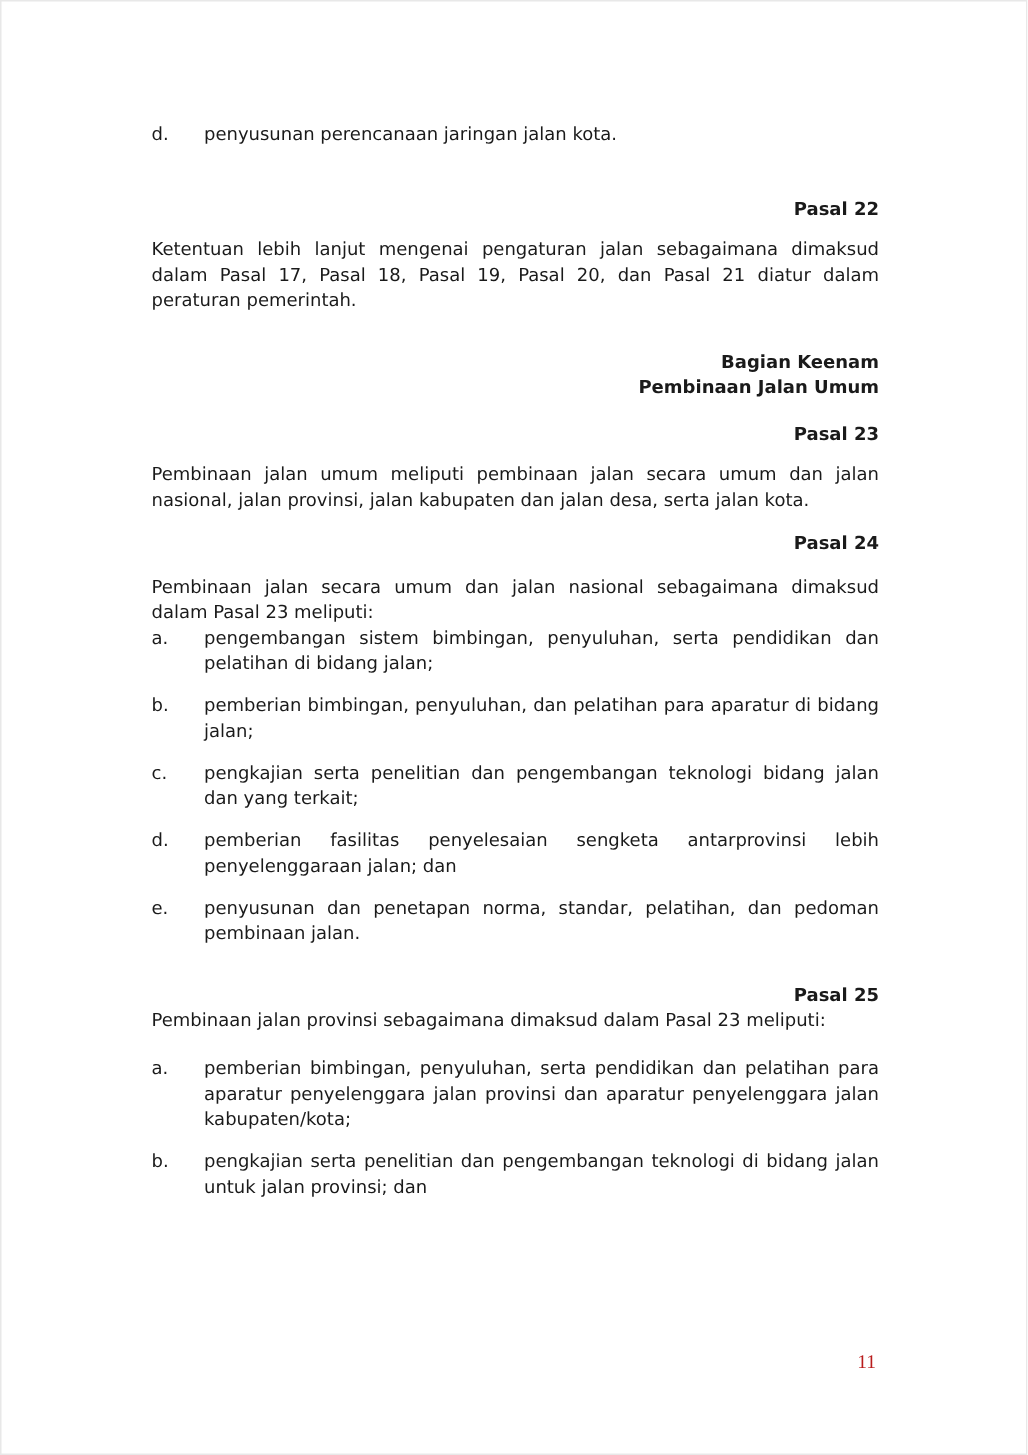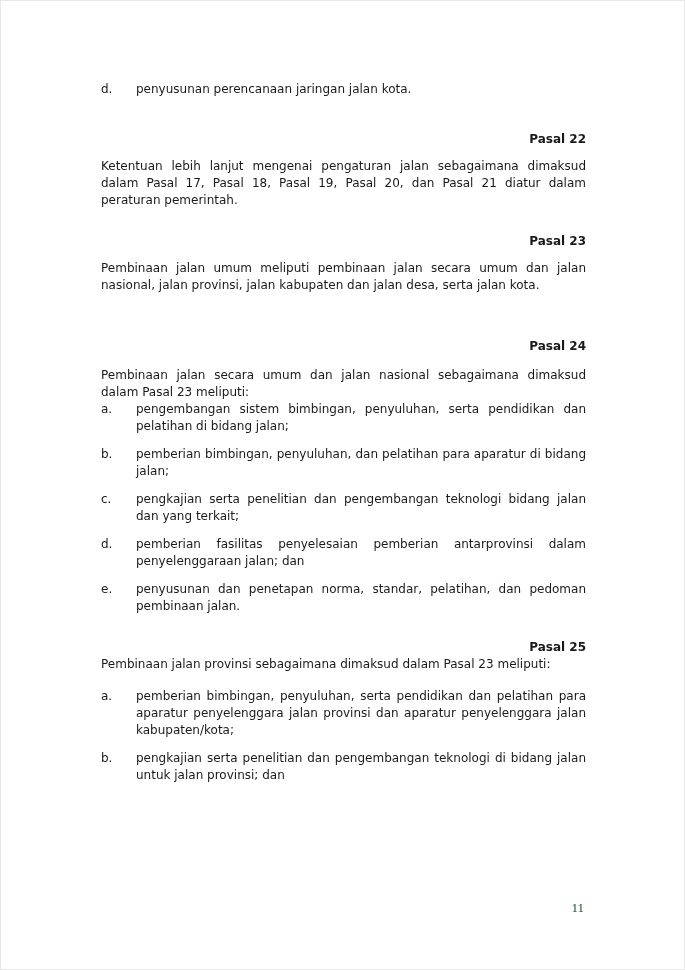--- a/index.html
+++ b/index.html
@@ -41,50 +41,54 @@
     flex: 1 1 auto;
     text-align: justify;
     text-justify: inter-word;
   }
   
   .carry-item            { margin-bottom: 33px; }
   .h-pasal22             { margin-bottom: 10px; }
   .p-pasal22             { margin-bottom: 24px; }
   .bagian-block          { margin-bottom: 14px; }
   .h-pasal23             { margin-bottom: 10px; }
-  .p-pasal23             { margin-bottom: 44px; }
+  .p-pasal23             { margin-bottom: 12px; }
   .h-pasal24             { margin-bottom: 12px; }
   .p-pasal24             { }
   .list .list-item       { margin-bottom: 11px; }
   .list-24               { margin-bottom: 24px; }
   .h-pasal25             { margin-bottom: 0; }
   .p-pasal25             { margin-bottom: 15px; }
   .page-number {
     position: absolute;
     top: 898px;
     right: 100px;
     font-family: "Liberation Serif", "DejaVu Serif", serif;
     font-size: 13px;
-    color: #14532d;
+    color: #b91c1c;
   }
 </style>
 </head>
 <body>
 
 <div class="page">
   <div class="content">
 
     <div class="list-item carry-item">
       <span class="label">d.</span>
       <span class="text">penyusunan perencanaan jaringan jalan kota.</span>
     </div>
 
     <div class="heading h-pasal22">Pasal 22</div>
     <div class="para p-pasal22">Ketentuan lebih lanjut mengenai pengaturan jalan sebagaimana dimaksud dalam Pasal 17, Pasal 18, Pasal 19, Pasal 20, dan Pasal 21 diatur dalam peraturan pemerintah.</div>
 
+    <div class="bagian-block">
+      <div class="heading">Bagian Keenam</div>
+      <div class="heading">Pembinaan Jalan Umum</div>
+    </div>
 
     <div class="heading h-pasal23">Pasal 23</div>
     <div class="para p-pasal23">Pembinaan jalan umum meliputi pembinaan jalan secara umum dan jalan nasional, jalan provinsi, jalan kabupaten dan jalan desa, serta jalan kota.</div>
 
     <div class="heading h-pasal24">Pasal 24</div>
     <div class="para p-pasal24">Pembinaan jalan secara umum dan jalan nasional sebagaimana dimaksud dalam Pasal 23 meliputi:</div>
 
     <div class="list list-24">
       <div class="list-item">
         <span class="label">a.</span>
@@ -93,21 +97,21 @@
       <div class="list-item">
         <span class="label">b.</span>
         <span class="text">pemberian bimbingan, penyuluhan, dan pelatihan para aparatur di bidang jalan;</span>
       </div>
       <div class="list-item">
         <span class="label">c.</span>
         <span class="text">pengkajian serta penelitian dan pengembangan teknologi bidang jalan dan yang terkait;</span>
       </div>
       <div class="list-item">
         <span class="label">d.</span>
-        <span class="text">pemberian fasilitas penyelesaian pemberian antarprovinsi dalam penyelenggaraan jalan; dan</span>
+        <span class="text">pemberian fasilitas penyelesaian sengketa antarprovinsi lebih penyelenggaraan jalan; dan</span>
       </div>
       <div class="list-item">
         <span class="label">e.</span>
         <span class="text">penyusunan dan penetapan norma, standar, pelatihan, dan pedoman pembinaan jalan.</span>
       </div>
     </div>
 
     <div class="heading h-pasal25">Pasal 25</div>
     <div class="para p-pasal25">Pembinaan jalan provinsi sebagaimana dimaksud dalam Pasal 23 meliputi:</div>
 

